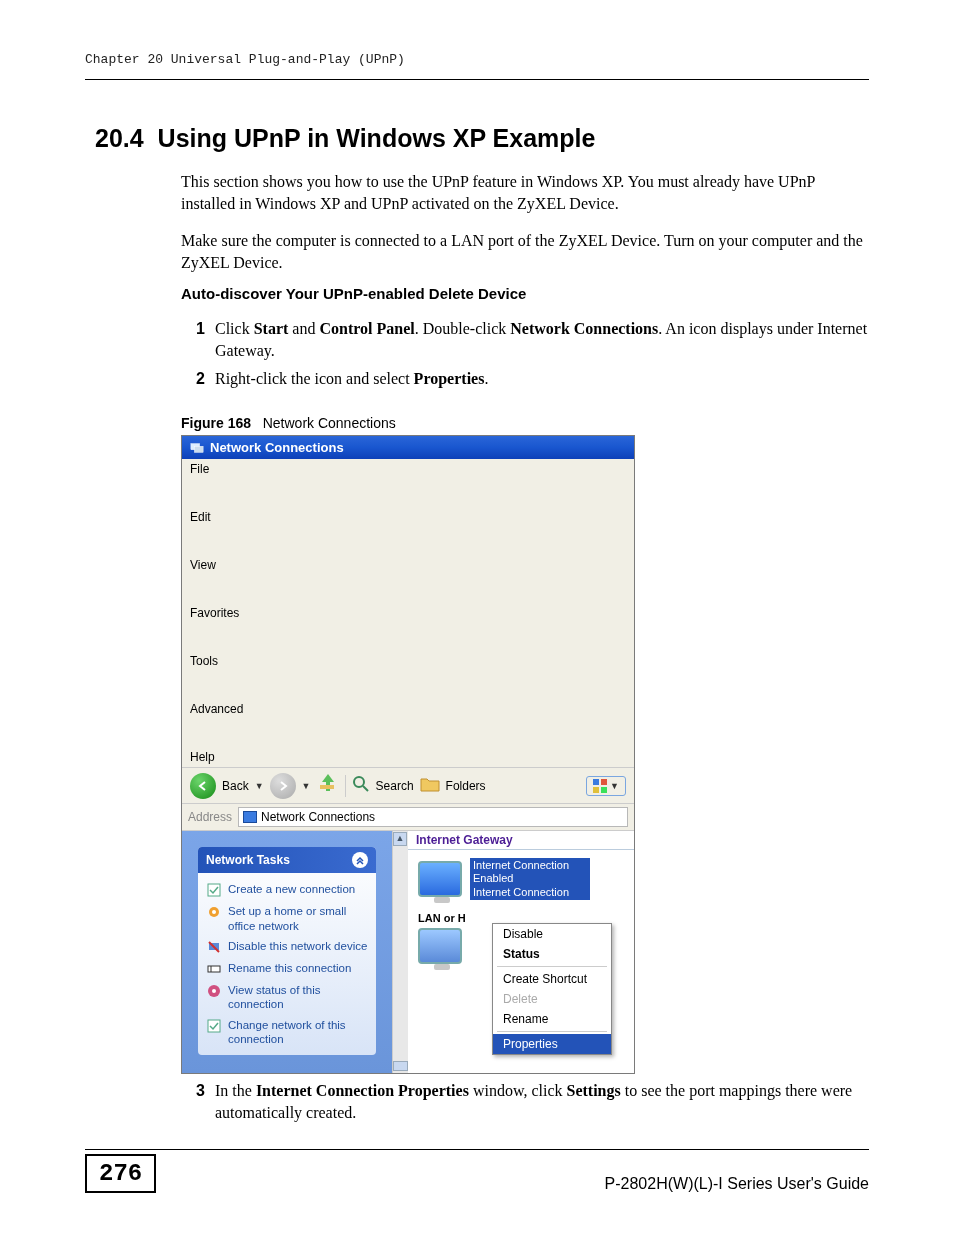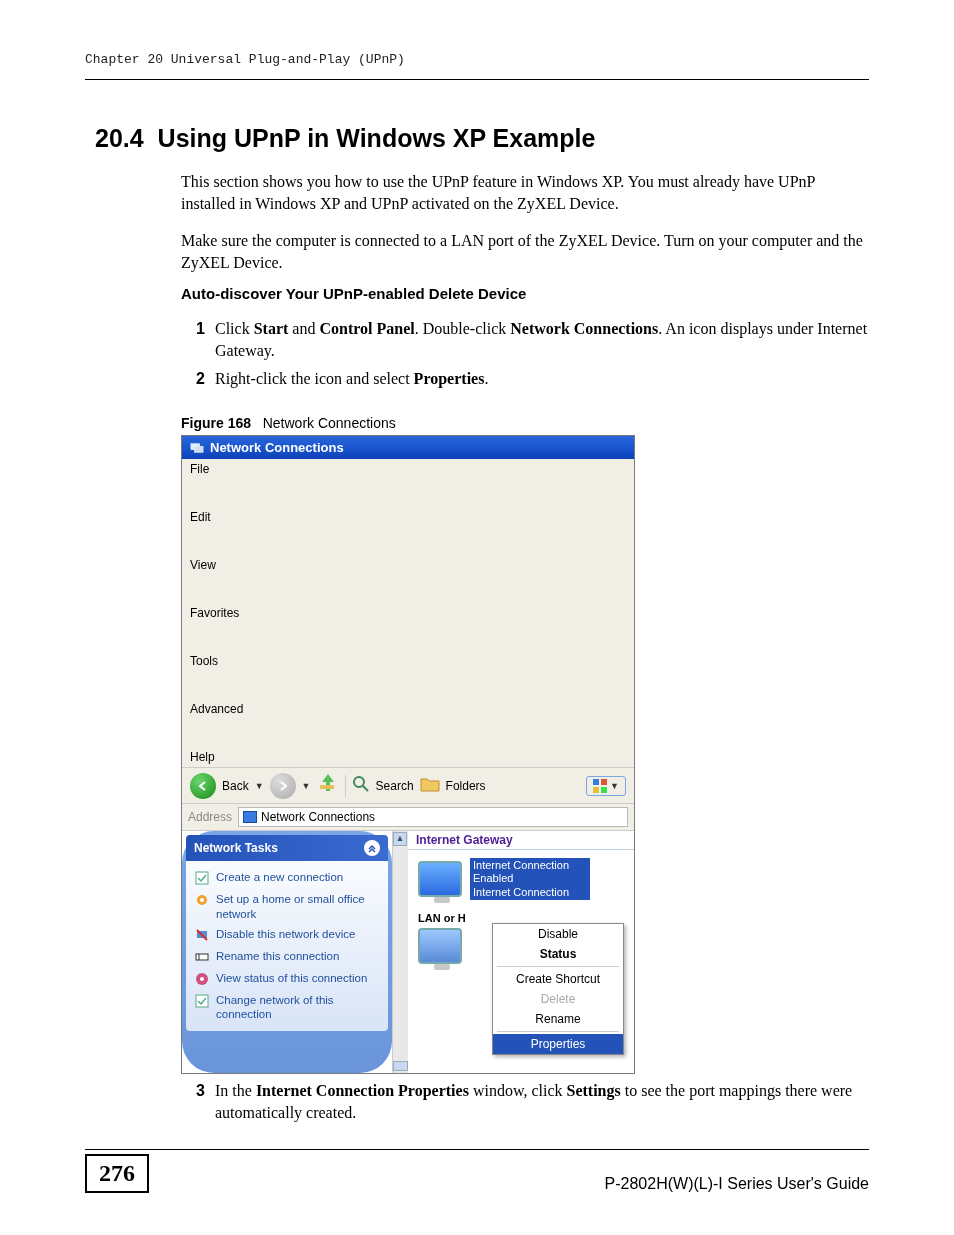--- a/index.html
+++ b/index.html
@@ -175,22 +175,21 @@
   }
   .xp-body {
     display:flex;
     background:#fff;
     height:242px;
     overflow:hidden;
   }
   .xp-sidebar {
     width:210px;
     background: linear-gradient(to bottom, #7ba5e8, #6a95da);
-    padding:4px;
-    border-radius:32px;
+    padding:16px;
   }
   .task-panel {
     background: linear-gradient(to bottom, #fff, #d8e4f7);
     border-radius:4px;
     overflow:hidden;
   }
   .task-header {
     background: linear-gradient(to right, #2353b8, #3a6bd0);
     color:#fff;
     font-weight:bold;
@@ -291,27 +290,26 @@
     color:#fff;
     padding:1px 3px;
     font-size:11px;
     line-height:1.2;
     width:120px;
   }
   .ctx-menu {
     position:absolute;
     left:84px;
     top:92px;
-    width:132px;
+    width:120px;
     background:#fff;
     border:1px solid #888;
     box-shadow:2px 2px 4px rgba(0,0,0,0.3);
     font-size:12px;
     z-index:5;
-    text-align:center;
   }
   .ctx-item {
     padding:3px 10px;
     color:#000;
   }
   .ctx-item.disabled { color:#aaa; }
   .ctx-item.sel {
     background:#2353b8;
     color:#fff;
   }
@@ -338,21 +336,21 @@
     right:85px;
     border-top:1px solid #000;
     display:flex;
     justify-content:space-between;
     align-items:flex-end;
     padding-top:4px;
   }
   .page-num-box {
     border:2px solid #000;
     padding:4px 12px;
-    font-family: Liberation Serif, serif;
+    font-family: Liberation Mono, monospace;
     font-weight:bold;
     font-size:24px;
   }
   .guide-name {
     font-family: Arial, Helvetica, sans-serif;
     font-size:16px;
   }
 </style>
 </head>
 <body>

